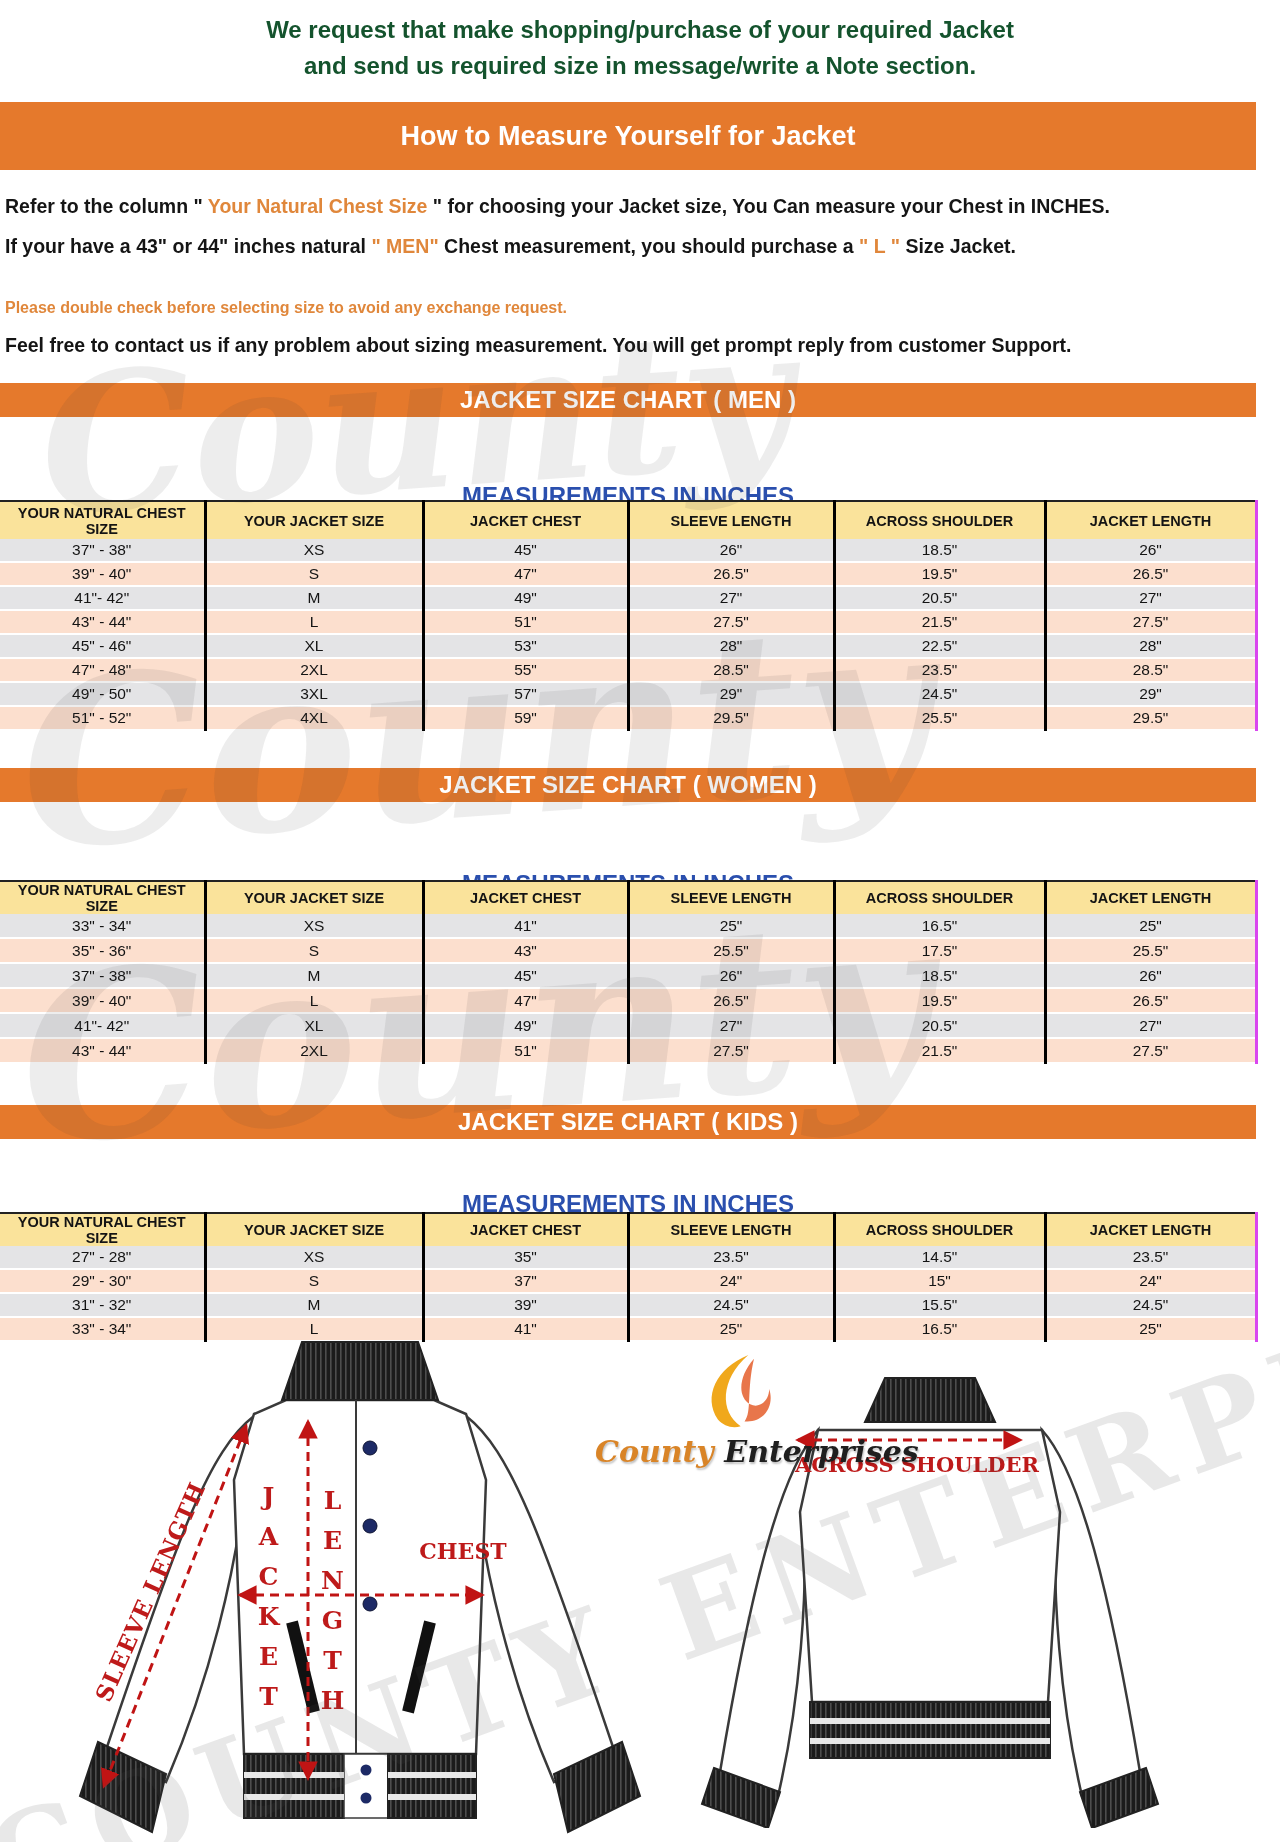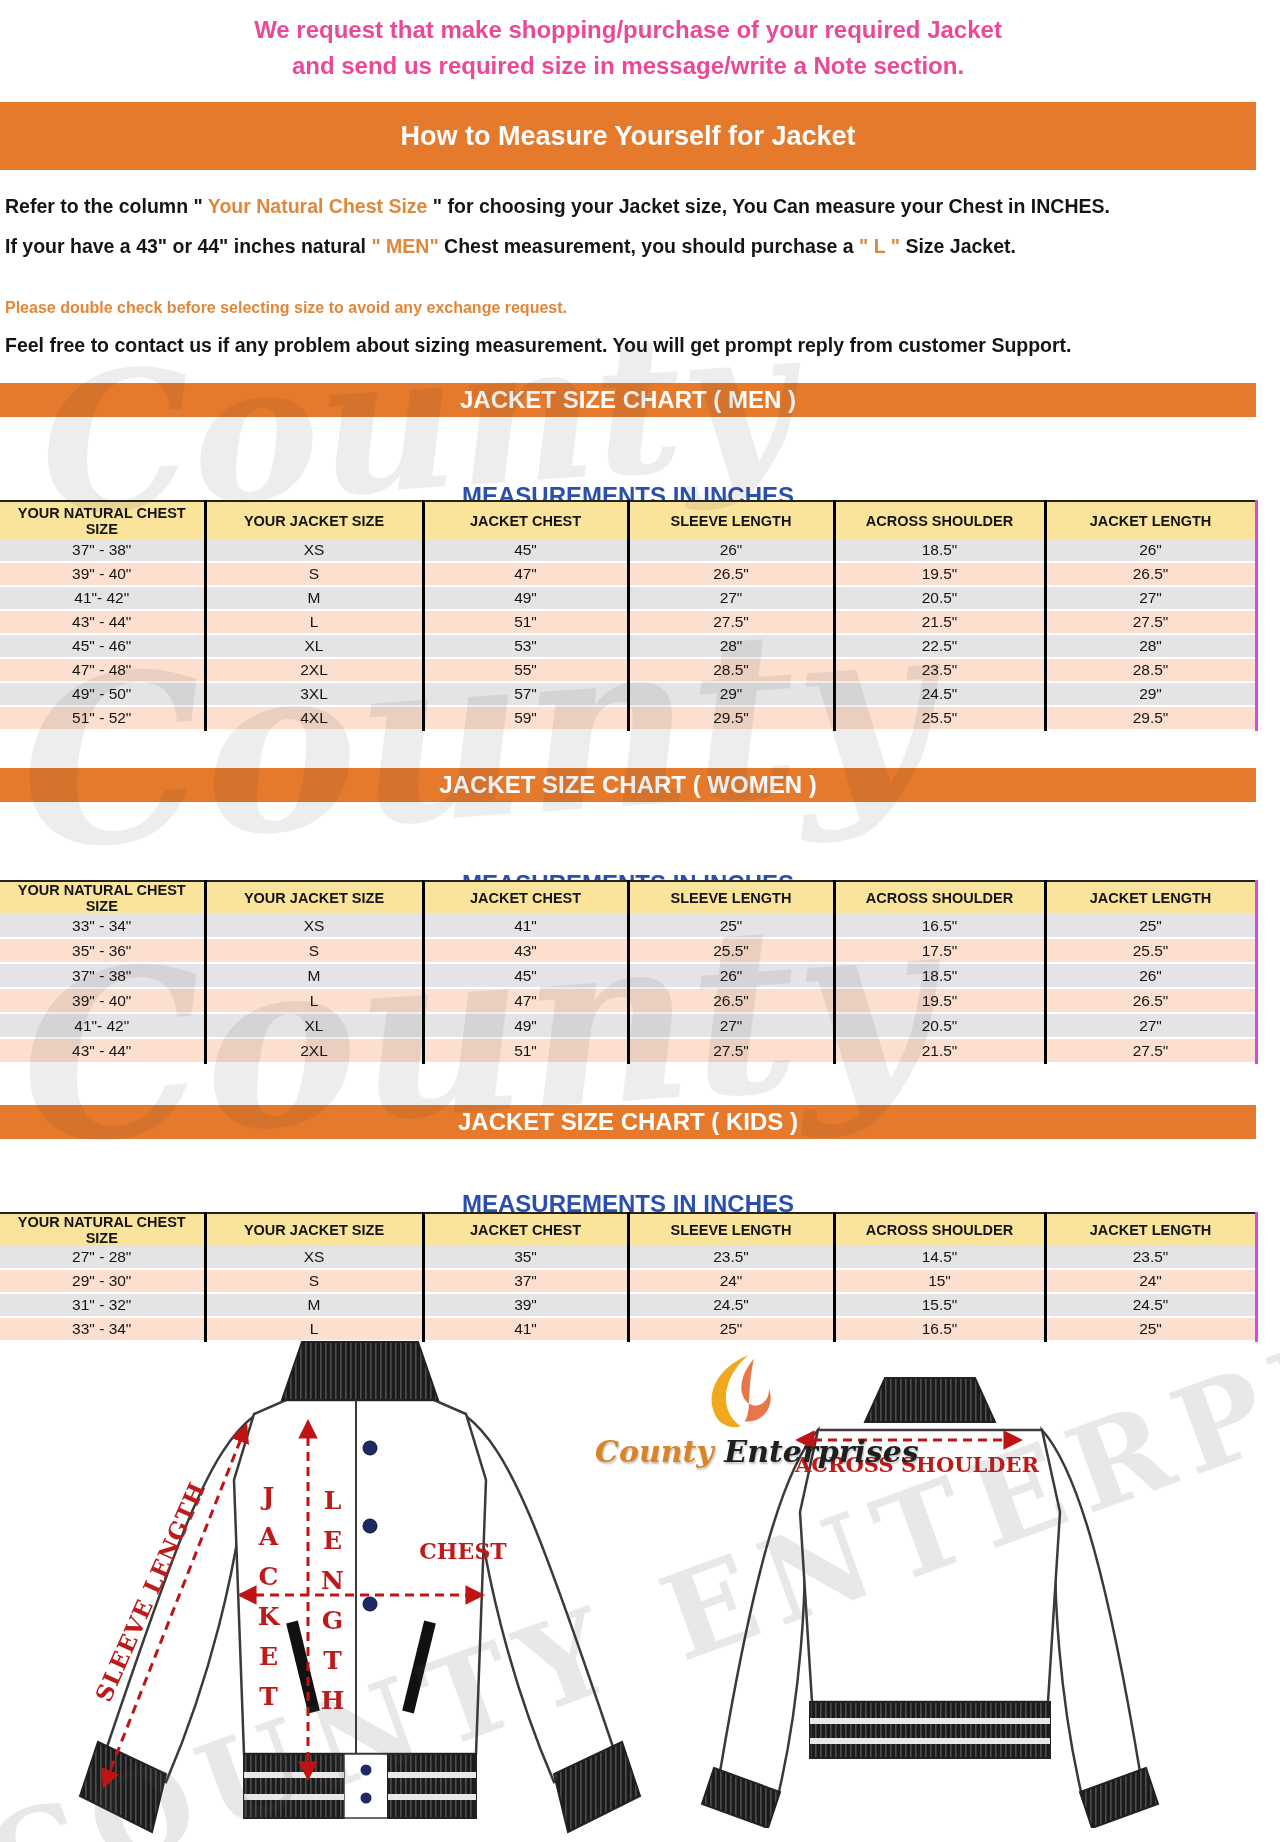--- a/index.html
+++ b/index.html
@@ -1,21 +1,21 @@
 <!DOCTYPE html>
 <html><head>
 <meta charset="utf-8">
 <style>
   html,body{margin:0;padding:0;background:#fff;}
   #page{position:relative;width:1280px;height:1842px;background:#ffffff;
         font-family:"Liberation Sans",sans-serif;overflow:hidden;color:#111;}
 
   
-  .intro{position:absolute;top:12px;left:0;width:1256px;text-align:center;
-         font-weight:bold;font-size:24px;line-height:36px;color:#ec4899;}
+  .intro{position:absolute;top:12px;left:12px;width:1256px;text-align:center;
+         font-weight:bold;font-size:24px;line-height:36px;color:#14532d;}
   .banner-main{position:absolute;top:102px;left:0;width:1256px;height:68px;
          background:#E5792C;color:#fff;font-weight:bold;font-size:27px;
          text-align:center;line-height:68px;}
   .para{position:absolute;top:186px;left:5px;width:1250px;font-weight:bold;
         font-size:19.5px;line-height:40px;color:#151515;}
   .orange{color:#E0873B;}
   .note-orange{position:absolute;top:299px;left:5px;width:1250px;font-weight:bold;
         font-size:16px;color:#E0873B;}
   .note-black{position:absolute;top:334px;left:5px;width:1250px;font-weight:bold;
         font-size:19.5px;color:#151515;}

